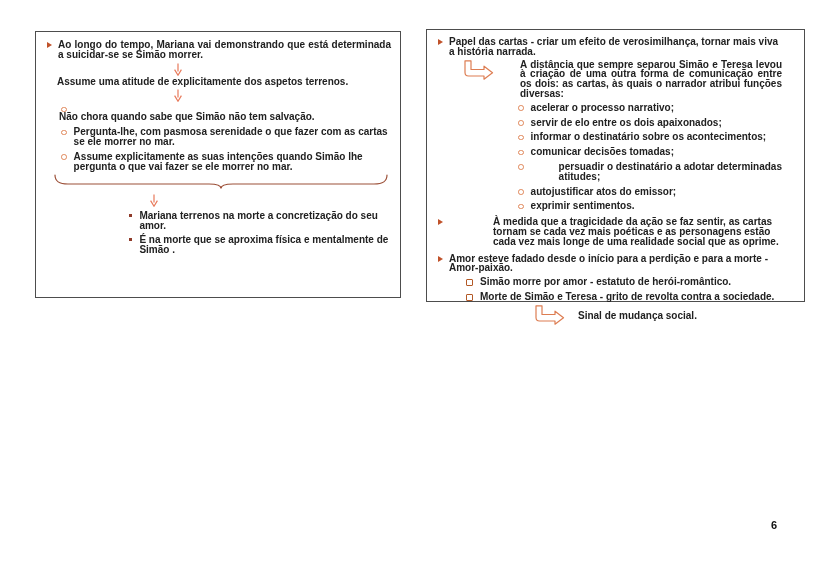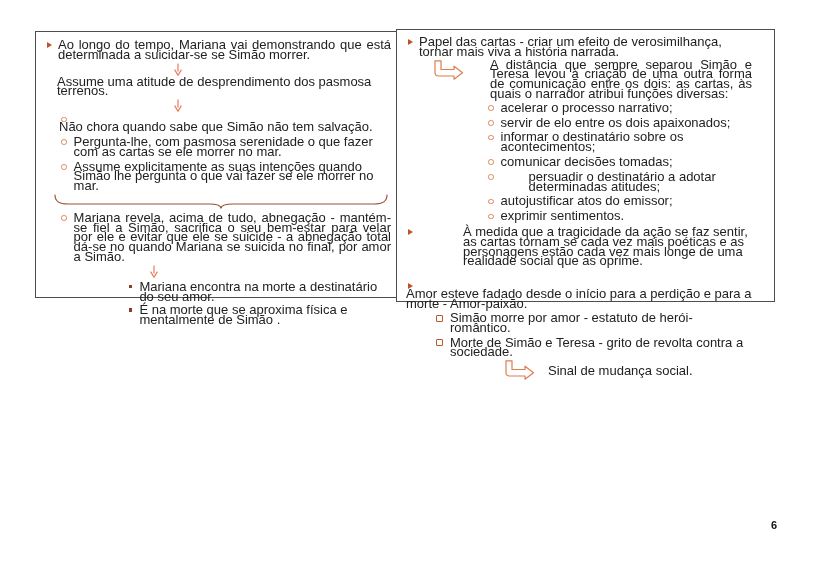--- a/index.html
+++ b/index.html
@@ -3,24 +3,24 @@
 <meta charset="utf-8">
 <style>
   html,body{margin:0;padding:0;}
   body{
     width:828px;height:586px;background:#ffffff;position:relative;
     font-family:"Liberation Sans", sans-serif;color:#212121;
     -webkit-font-smoothing:antialiased;
   }
   .panel{
     position:absolute;background:#fff;border:1px solid #4d4d4d;
-    box-sizing:border-box;font-size:13px;line-height:9.8px;
+    box-sizing:border-box;font-size:10px;line-height:9.8px;font-weight:bold;
   }
   #left-panel{left:35px;top:31px;width:366px;height:267px;padding:8px 9px 6px 9px;}
-  #right-panel{left:396px;top:29px;width:379px;height:273px;padding:7px 22px 6px 9px;}
+  #right-panel{left:426px;top:29px;width:379px;height:273px;padding:7px 22px 6px 9px;}
 
   .row{display:flex;align-items:flex-start;margin-bottom:3px;}
   .txt{flex:1 1 auto;}
   .justify{text-align:justify;}
 
   
   .tri-bullet{
     flex:0 0 auto;width:0;height:0;margin:2.2px 6px 0 2px;
     border-left:5px solid #c0522a;
     border-top:3.2px solid transparent;
@@ -61,21 +61,21 @@
   </div>
 
   <div style="margin-left:128px;height:13px;">
     <svg class="down-arrow" width="10" height="13" viewBox="0 0 10 13">
       <path d="M5,0.5 V8.5" stroke="#e8795a" stroke-width="1.2" fill="none"></path>
       <path d="M1.6,6.6 L5,12.2 L8.4,6.6" stroke="#e8795a" stroke-width="1.2" fill="none"></path>
     </svg>
   </div>
 
   <div class="row" style="margin-left:12px;margin-top:1px;">
-    <div class="txt">Assume uma atitude de desprendimento dos pasmosa terrenos.</div>
+    <div class="txt">Assume uma atitude de explicitamente dos aspetos terrenos.</div>
   </div>
 
   <div style="margin-left:128px;height:13px;margin-bottom:2px;">
     <svg class="down-arrow" width="10" height="13" viewBox="0 0 10 13">
       <path d="M5,0.5 V8.5" stroke="#e8795a" stroke-width="1.2" fill="none"></path>
       <path d="M1.6,6.6 L5,12.2 L8.4,6.6" stroke="#e8795a" stroke-width="1.2" fill="none"></path>
     </svg>
   </div>
 
   <div class="row" style="margin-left:14px;margin-bottom:5px;flex-direction:column;">
@@ -90,35 +90,31 @@
     <span class="o-bullet"></span>
     <div class="txt" style="max-width:300px;">Assume explicitamente as suas intenções quando Simão lhe pergunta o que vai fazer se ele morrer no mar.</div>
   </div>
 
   <div class="brace-wrap">
     <svg width="336" height="15" viewBox="0 0 336 15">
       <path d="M2,1 C2,7.5 6,10 15,10 L156,10 C163,10 168,11.5 168,14.5 C168,11.5 173,10 180,10 L321,10 C330,10 334,7.5 334,1" stroke="#9c5038" stroke-width="1.2" fill="none" stroke-linecap="round"></path>
     </svg>
   </div>
 
-  <div class="row" style="margin-left:14px;">
-    <span class="o-bullet"></span>
-    <div class="txt justify" style="max-width:322px;">Mariana revela, acima de tudo, abnegação - mantém-se fiel a Simão, sacrifica o seu bem-estar para velar por ele e evitar que ele se suicide - a abnegação total dá-se no quando Mariana se suicida no final, por amor a Simão.</div>
-  </div>
 
   <div style="margin-left:104px;height:14px;margin-top:2px;margin-bottom:3px;">
     <svg class="down-arrow" width="10" height="13" viewBox="0 0 10 13">
       <path d="M5,0.5 V8.5" stroke="#e8795a" stroke-width="1.2" fill="none"></path>
       <path d="M1.6,6.6 L5,12.2 L8.4,6.6" stroke="#e8795a" stroke-width="1.2" fill="none"></path>
     </svg>
   </div>
 
   <div class="row" style="margin-left:84px;margin-bottom:4px;">
     <span class="sq-bullet"></span>
-    <div class="txt">Mariana encontra na morte a destinatário do seu amor.</div>
+    <div class="txt">Mariana terrenos na morte a concretização do seu amor.</div>
   </div>
   <div class="row" style="margin-left:84px;">
     <span class="sq-bullet"></span>
     <div class="txt">É na morte que se aproxima física e mentalmente de Simão .</div>
   </div>
 
 </div>
 
 <div class="panel" id="right-panel">
 
@@ -163,21 +159,21 @@
   <div class="row" style="margin-left:80px;margin-bottom:5px;">
     <span class="o-bullet"></span>
     <div class="txt">exprimir sentimentos.</div>
   </div>
 
   <div class="row" style="margin-top:6px;gap:44px;">
     <span class="tri-bullet"></span>
     <div class="txt" style="max-width:345px;">À medida que a tragicidade da ação se faz sentir, as cartas tornam se cada vez mais poéticas e as personagens estão cada vez mais longe de uma realidade social que as oprime.</div>
   </div>
 
-  <div class="row" style="margin-top:15px;flex-direction:column;">
+  <div class="row" style="margin-top:7px;">
     <span class="tri-bullet"></span>
     <div class="txt">Amor esteve fadado desde o início para a perdição e para a morte - Amor-paixão.</div>
   </div>
 
   <div class="row" style="margin-left:30px;margin-top:4px;margin-bottom:5px;">
     <span class="chk-bullet"></span>
     <div class="txt">Simão morre por amor - estatuto de herói-romântico.</div>
   </div>
   <div class="row" style="margin-left:30px;margin-bottom:3px;">
     <span class="chk-bullet"></span>

